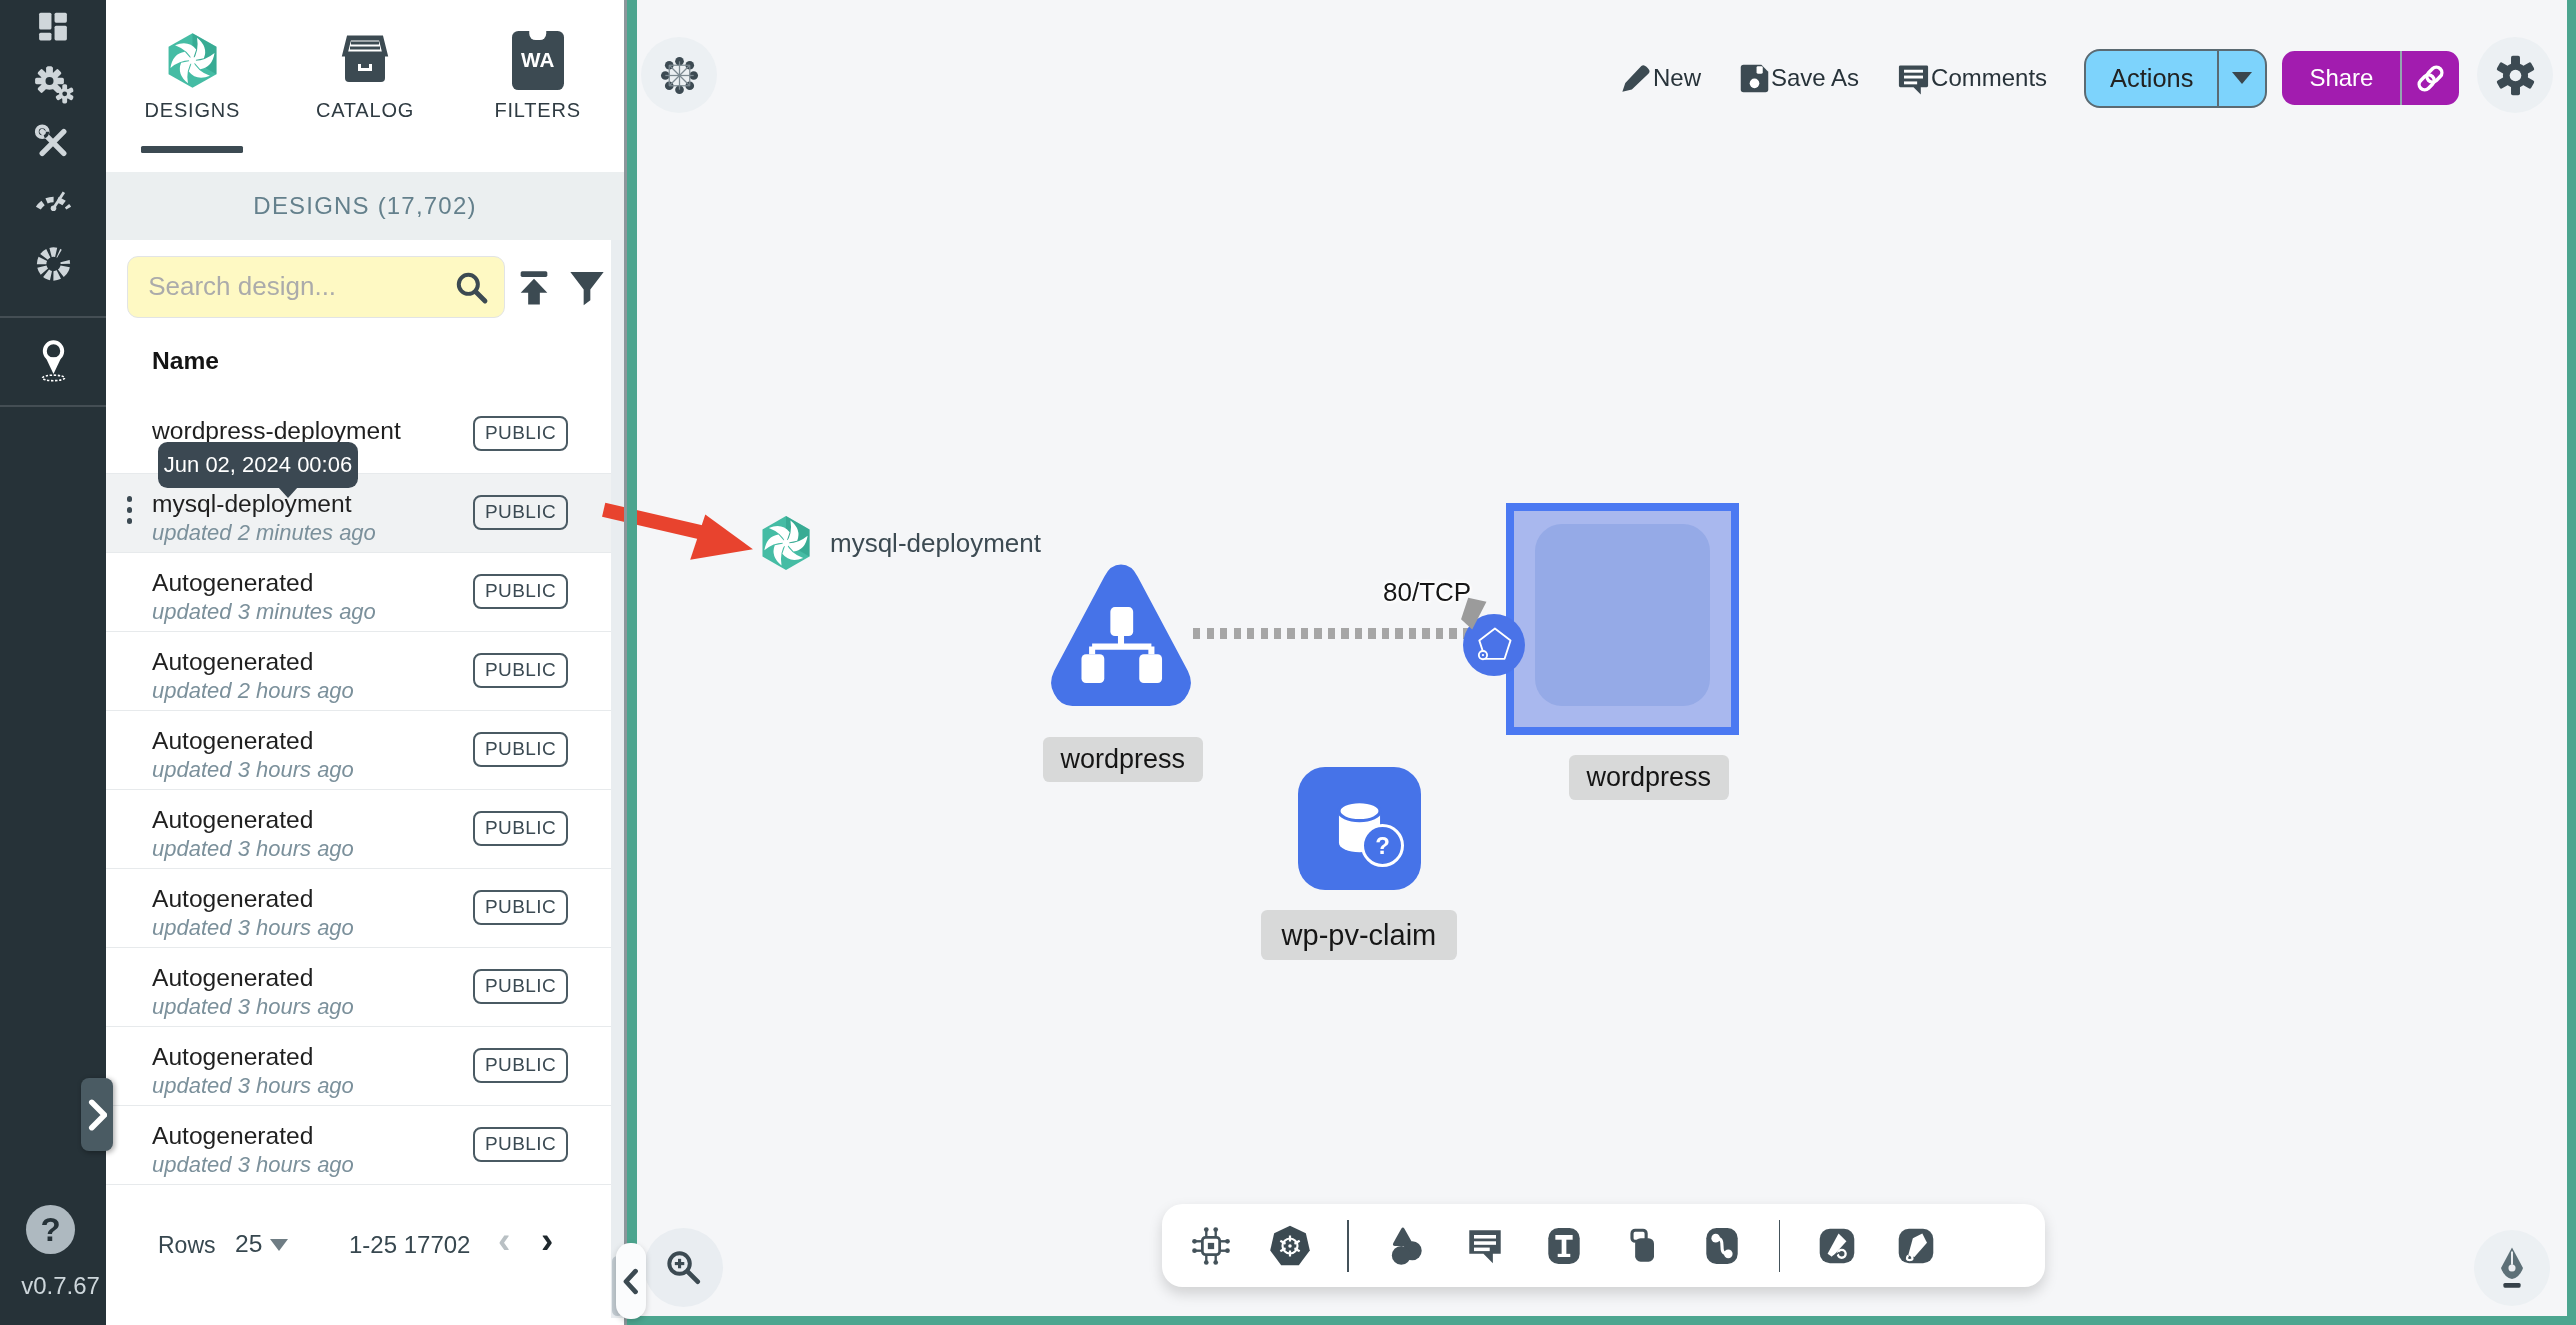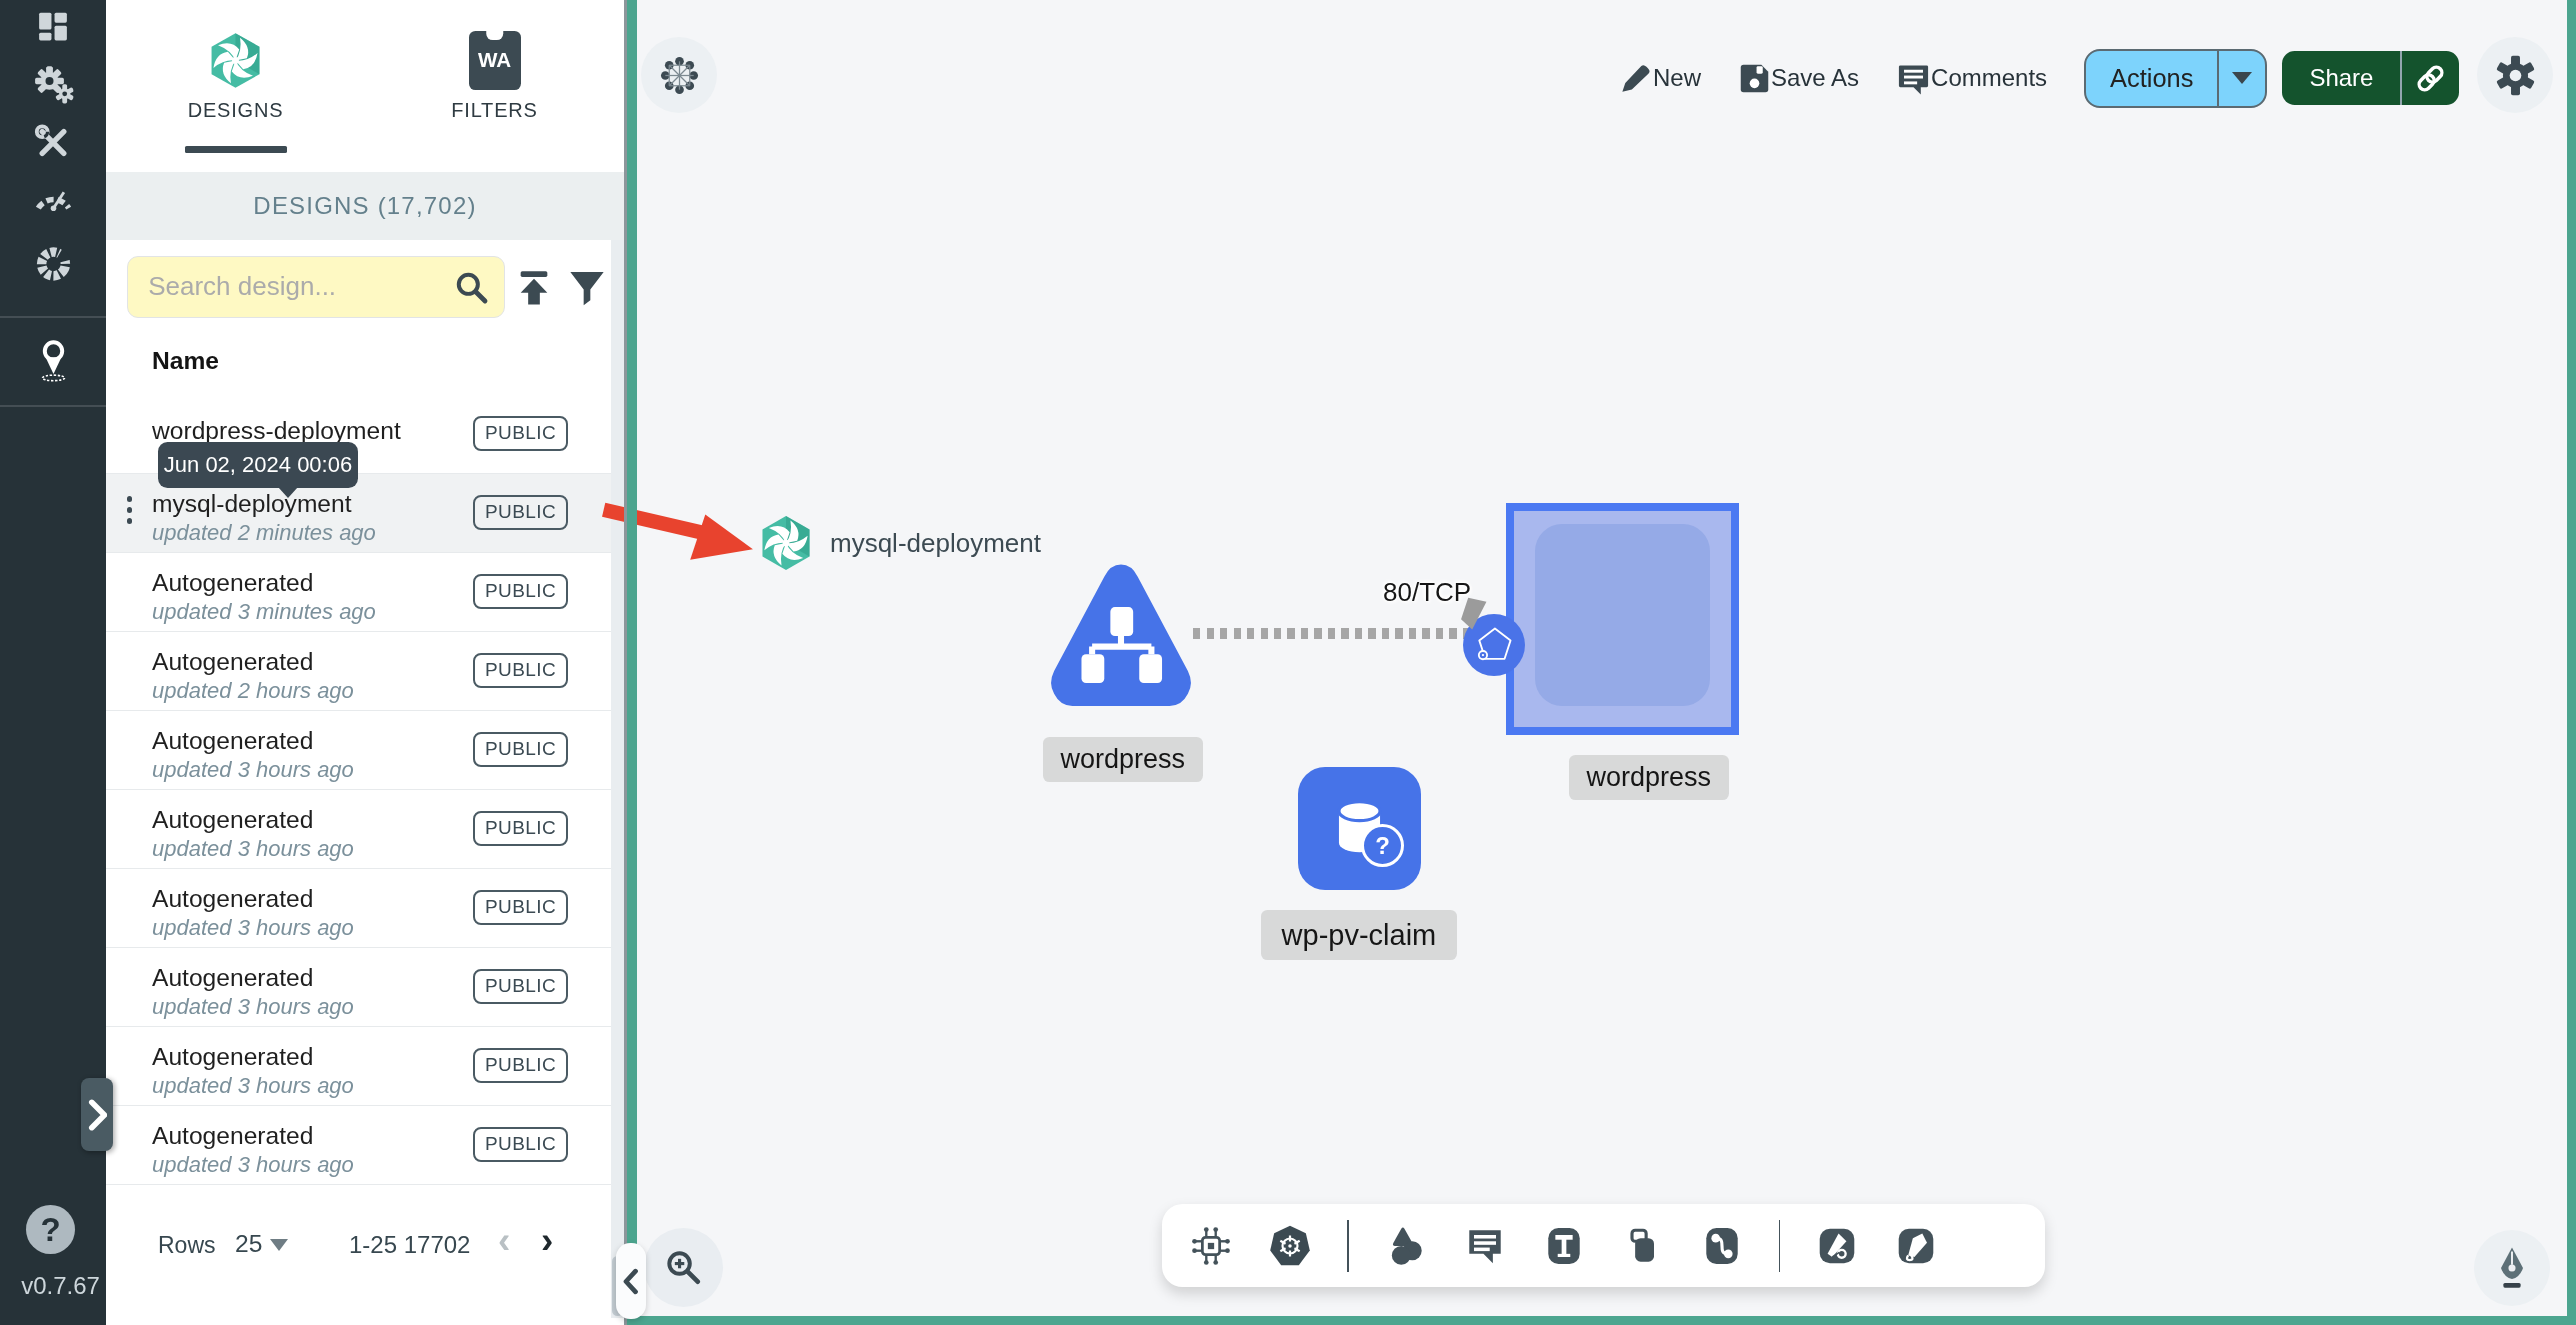--- a/index.html
+++ b/index.html
@@ -94,21 +94,21 @@
   .topbar { position:absolute; left:1618px; top:46px; height:64px; display:flex; align-items:center;
             gap:37px; z-index:8; }
   .tb-group { display:flex; align-items:center; gap:0; font-size:24px; color:#28333a; cursor:pointer; }
   .actions-btn { height:59px; border:2px solid #5b6a72; border-radius:16px; background:#7dd3fc;
                  display:flex; align-items:stretch; overflow:hidden; cursor:pointer; }
   .actions-label { padding:0 24px; font-size:25.4px; color:#222; display:flex; align-items:center; }
   .actions-div { width:2px; background:#5b6a72; }
   .actions-caret { width:46px; display:flex; align-items:center; justify-content:center; }
   .actions-caret i { width:0; height:0; border-left:10.3px solid transparent;
                      border-right:10.3px solid transparent; border-top:12.7px solid #3a464d; }
-  .share-btn { height:54px; border-radius:12.7px; background:#14532d; display:flex; align-items:stretch;
+  .share-btn { height:54px; border-radius:12.7px; background:#a21caf; display:flex; align-items:stretch;
                overflow:hidden; cursor:pointer; margin-left:-22px; }
   .share-label { padding:0 27px; font-size:24px; color:#fff; display:flex; align-items:center; }
   .share-div { width:1.6px; background:#93a6af; }
   .share-link { width:57px; display:flex; align-items:center; justify-content:center; }
 
   .overlay-svg { position:absolute; left:0; top:0; width:2576px; height:1325px;
                  pointer-events:none; z-index:22; }
 
   .node-mysql { position:absolute; left:758px; top:515px; display:flex; align-items:center; gap:16px;
                 z-index:9; cursor:pointer; }
@@ -268,20 +268,35 @@
       <div class="tab-icon">
           <svg width="57" height="57" viewBox="0 0 72 72">
             <use href="#sym-logo"></use>
           </svg>
         </div>
       <div class="tab-label">DESIGNS</div>
       <div class="tab-underline"></div>
     </div>
     <div class="tab">
       <div class="tab-icon">
+        <svg width="52" height="52" viewBox="0 0 52 52" fill="#3c4a52">
+          <path d="M10 4 h32 l4 16 h-40 Z" fill="none" stroke="#3c4a52" stroke-width="5"></path>
+          <g stroke="#3c4a52" stroke-width="3">
+              <line x1="12" y1="9" x2="40" y2="9"></line>
+              <line x1="11" y1="14" x2="41" y2="14"></line>
+            </g>
+          <path d="M6 20 h40 v24 q0 4 -4 4 h-32 q-4 0 -4 -4 Z"></path>
+          <path d="M19 30 h14 v7 h-14 Z" fill="#fff"></path>
+            <path d="M22 30 v4 h8 v-4" fill="#3c4a52"></path>
+        </svg>
+      </div>
+      <div class="tab-label">CATALOG</div>
+    </div>
+    <div class="tab">
+      <div class="tab-icon">
         <div class="wa-badge">
             <span>WA</span>
           </div>
       </div>
       <div class="tab-label">FILTERS</div>
     </div>
   </div>
 
   <div class="subheader">DESIGNS (17,702)</div>
 

